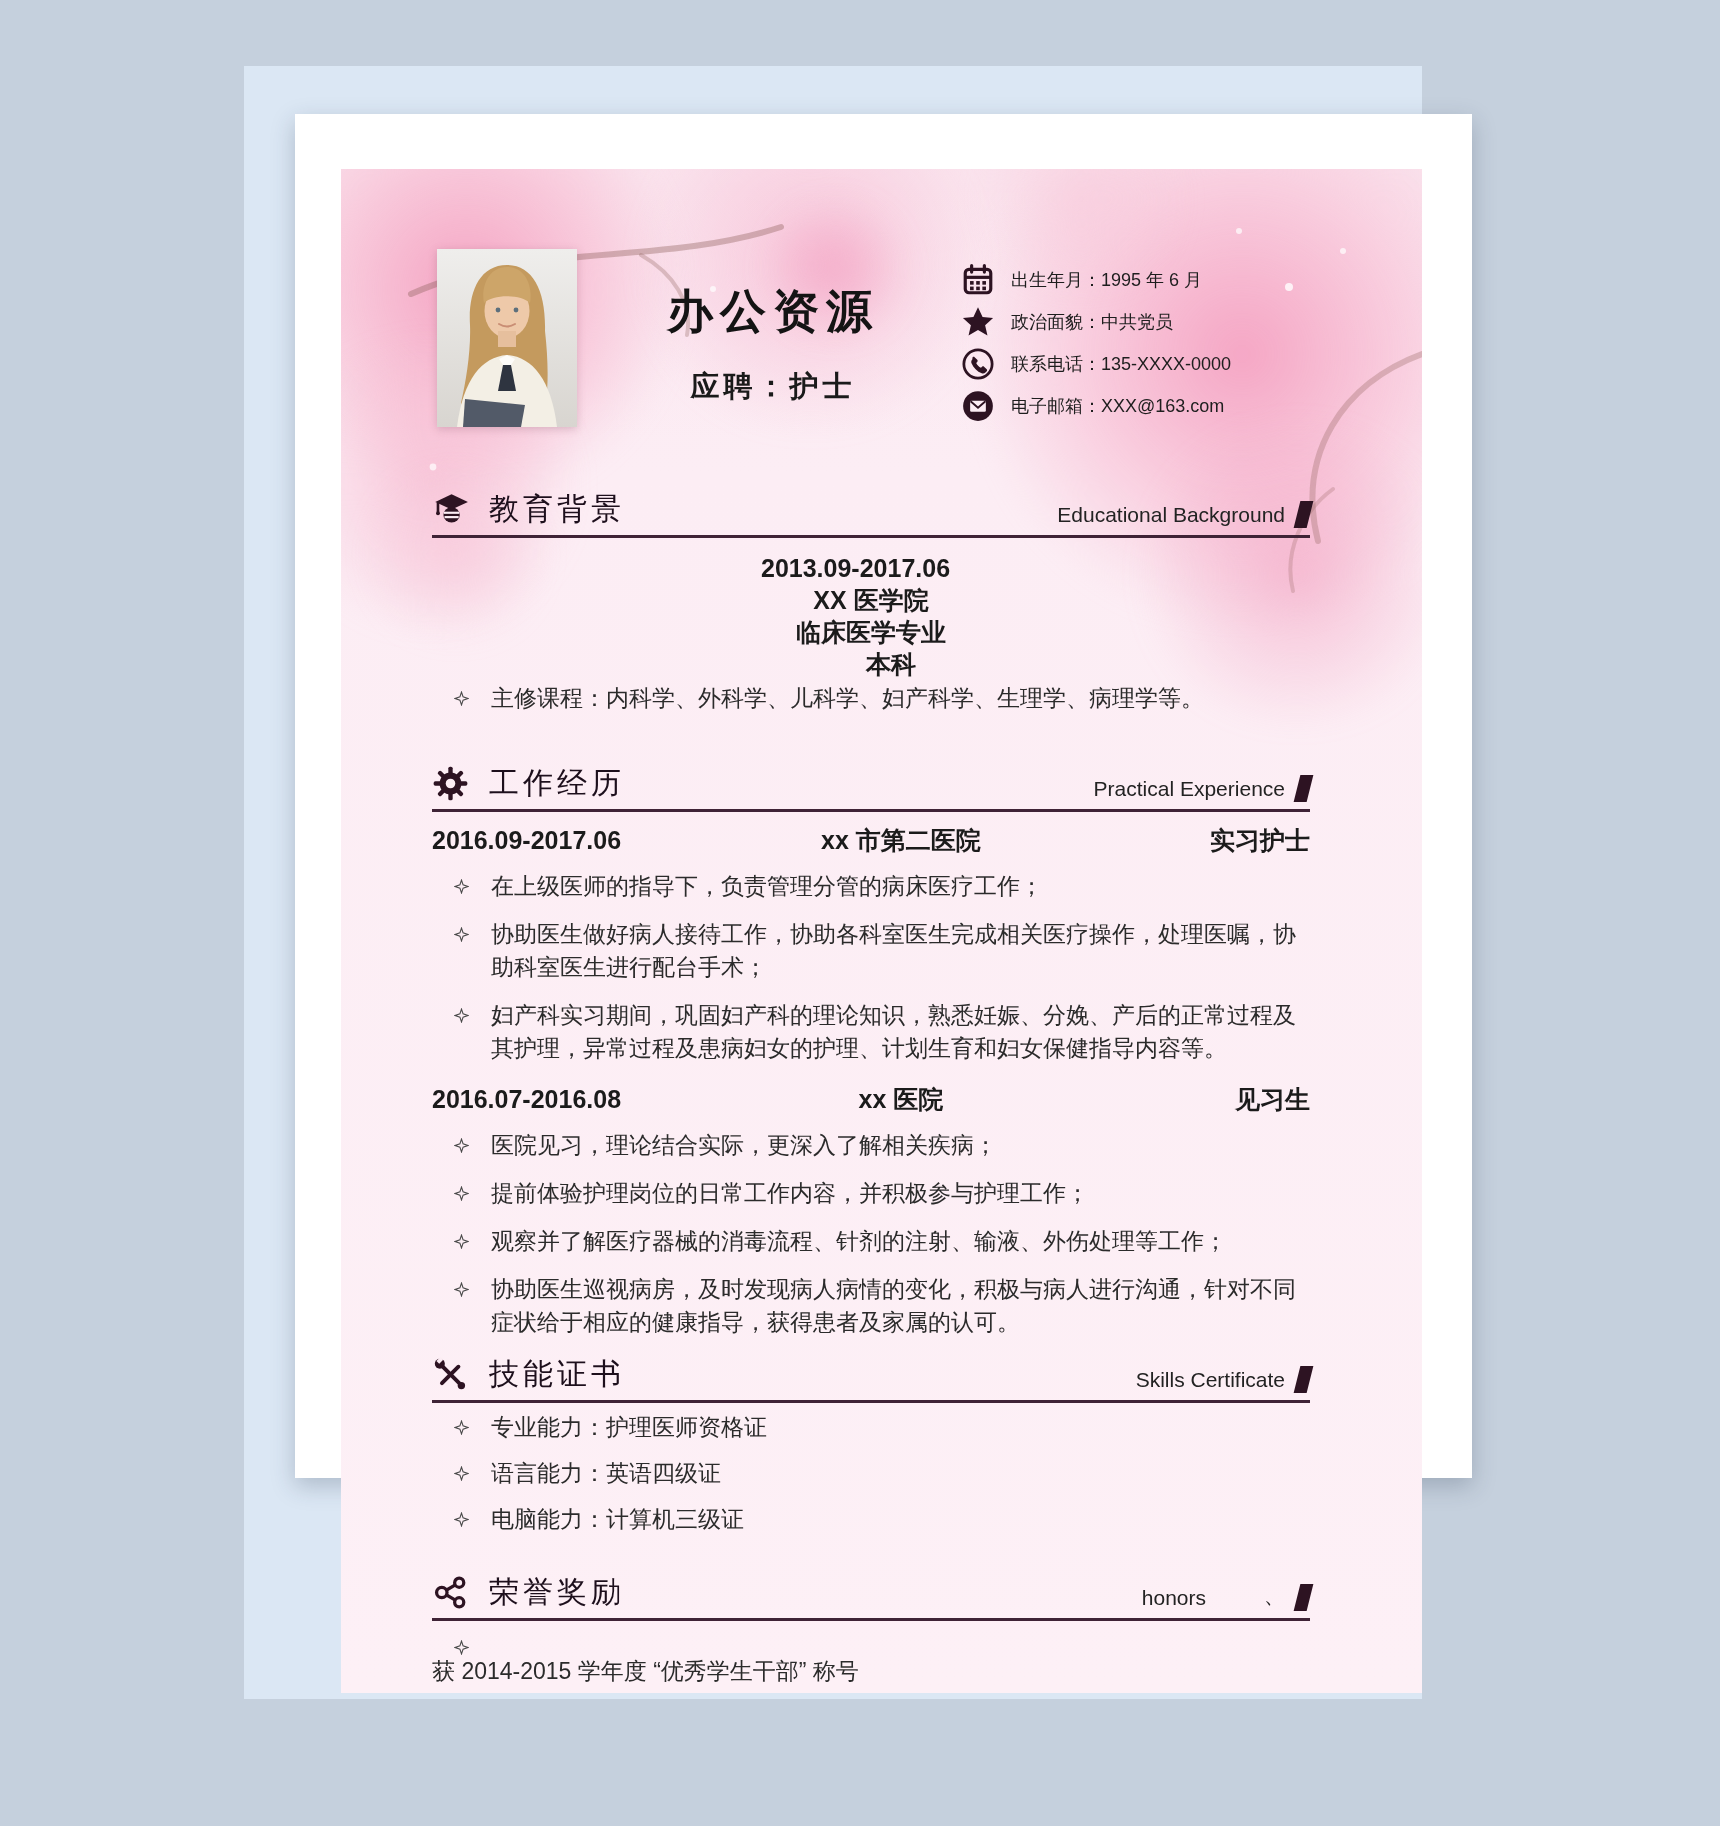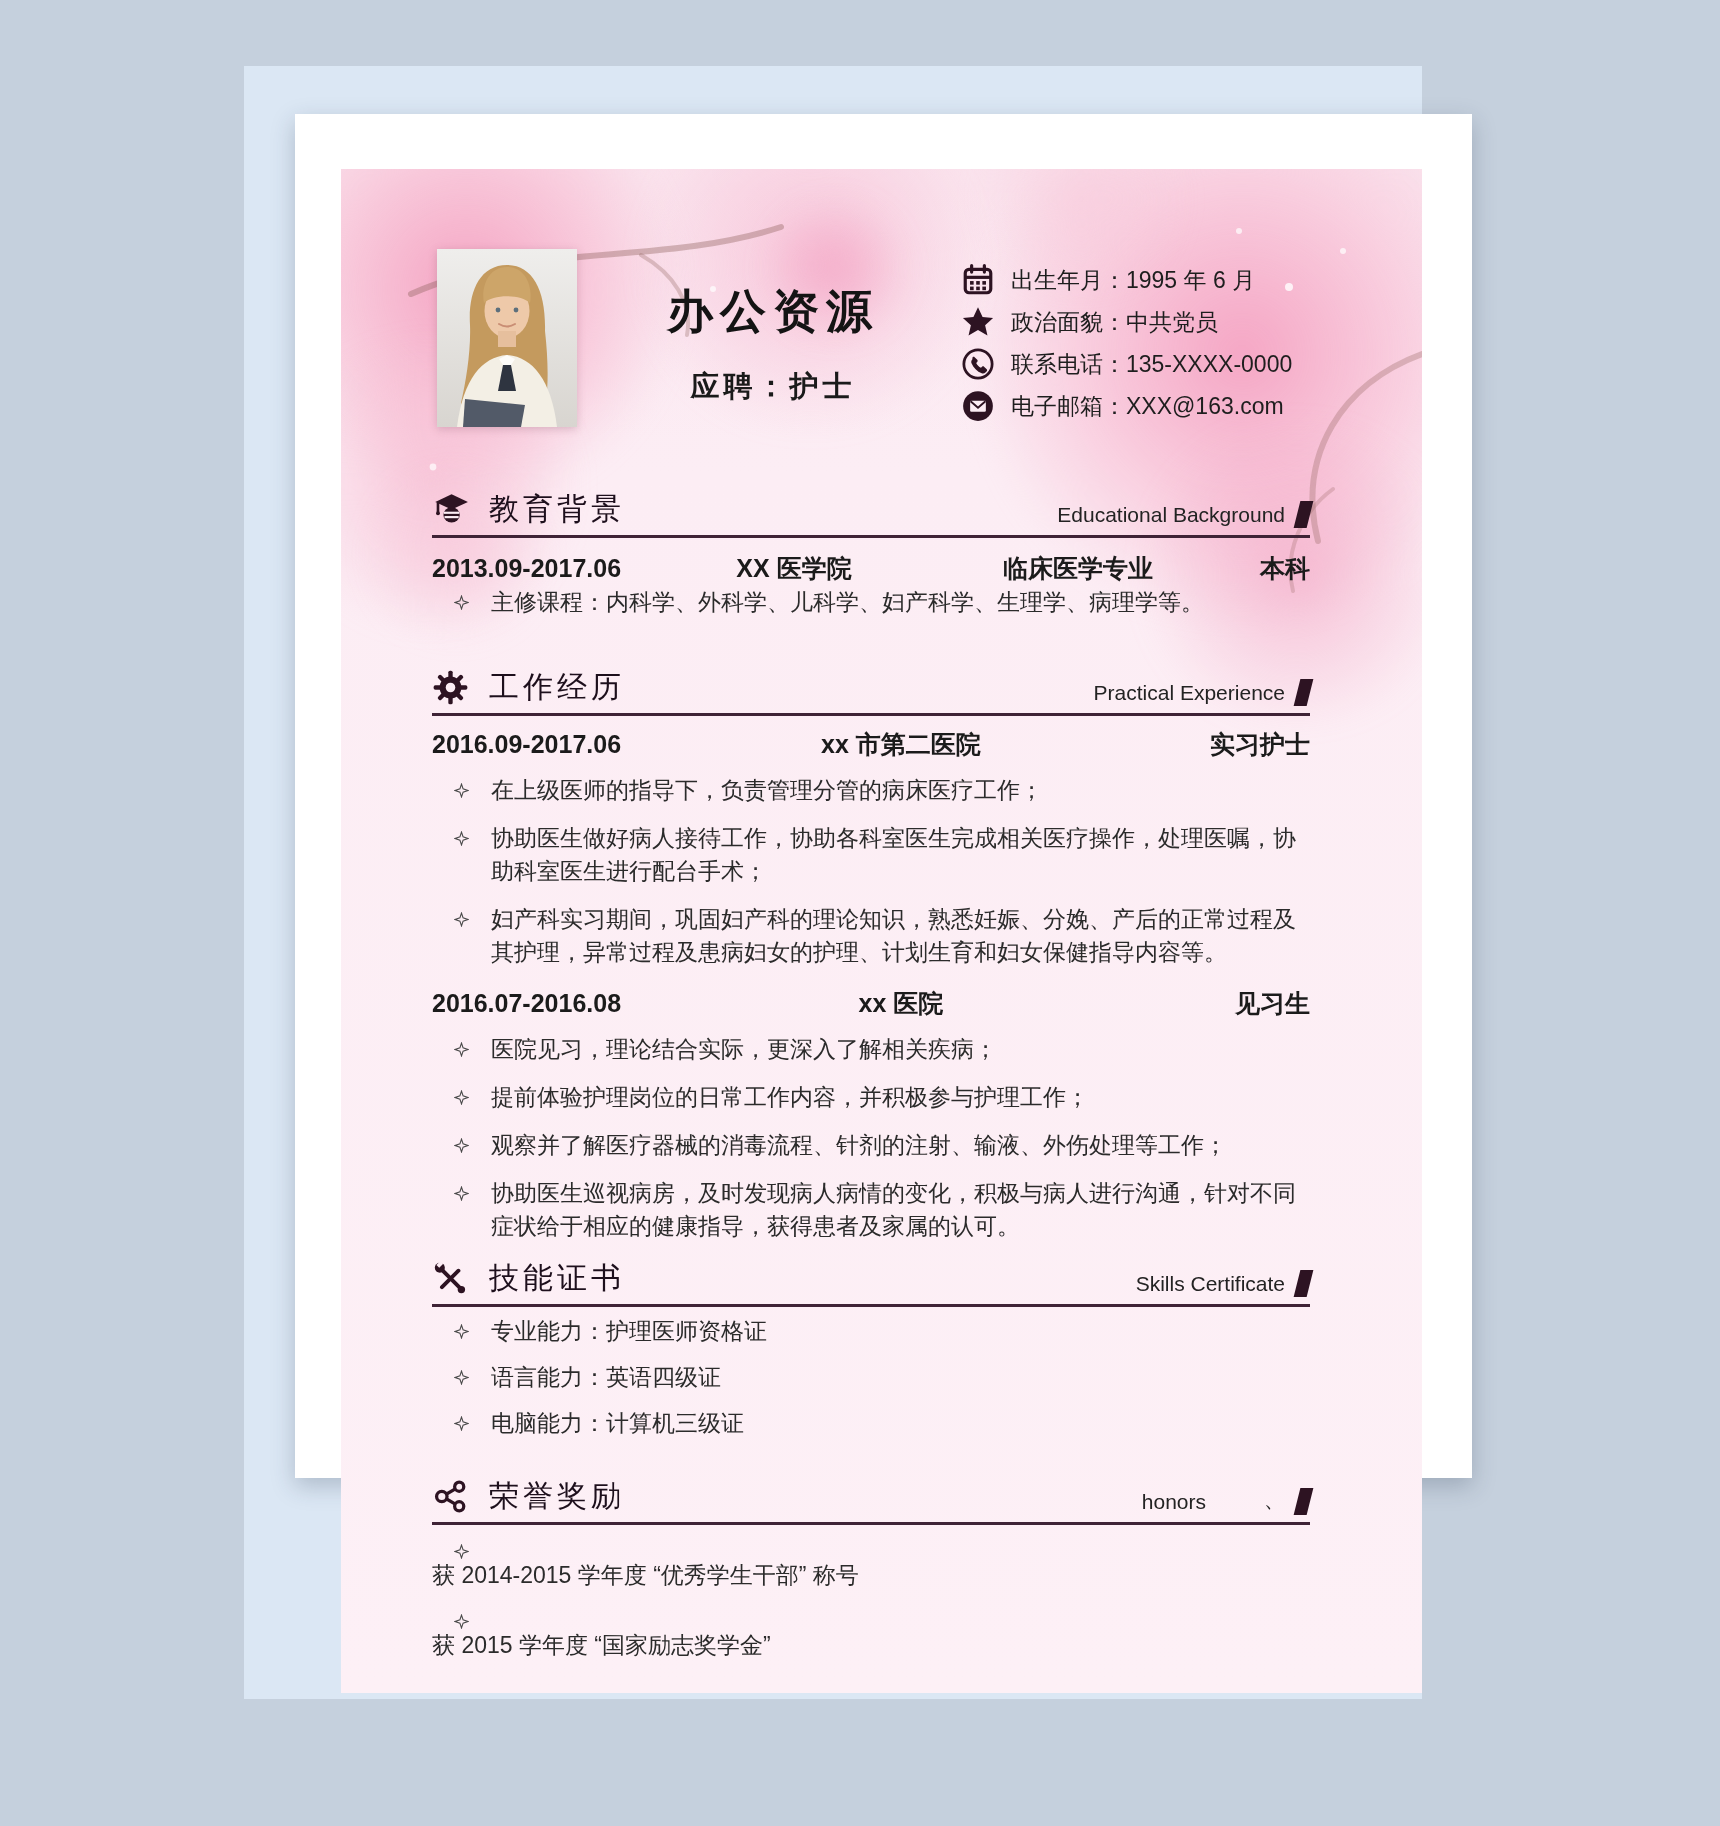--- a/index.html
+++ b/index.html
@@ -49,21 +49,21 @@
   .photo { position:absolute; left:96px; top:80px; width:140px; height:178px;
            box-shadow:0 2px 8px rgba(120,70,90,.25); }
   .name-block { position:absolute; left:252px; top:112px; width:360px; text-align:center; }
   .name { font-family:"DejaVu Serif", serif; font-size:46px; font-weight:600;
           letter-spacing:7px; color:#141414; }
   .applying { font-family:"DejaVu Serif", serif; font-size:29px; font-weight:600;
           letter-spacing:4px; color:#1a1a1a; margin-top:24px; }
   .contact { position:absolute; left:620px; top:90px; width:430px; }
   .contact-row { display:flex; align-items:center; height:42px; }
   .contact-row .cicon { width:34px; height:34px; margin-right:16px; flex:none; }
-  .contact-row .clabel, .contact-row .cvalue { font-size:23px; color:#1e1e1e; }
+  .contact-row .clabel, .contact-row .cvalue { font-size:18px; color:#1e1e1e; }
   
   .content { position:absolute; left:91px; top:320px; width:878px; }
   .sec-head { display:flex; align-items:flex-end;
               border-bottom:3px solid #3f2336; padding-bottom:6px; }
   .sec-icon { width:37px; height:37px; margin-right:20px; flex:none; margin-bottom:1px; }
   .sec-cn { font-family:"DejaVu Serif", serif; font-size:30px; color:#1d0f1c;
             letter-spacing:4px; line-height:40px; }
   .flex1 { flex:1; }
   .sec-en { font-size:21px; color:#232323; margin-bottom:2px;margin-left:22px; }
   .sec-suffix { font-size:21px; color:#232323; margin-left:58px; margin-bottom:2px; }
@@ -72,21 +72,21 @@
   .entry-row { display:flex; align-items:center; margin-top:14px;
                font-size:25px; font-weight:700; color:#1b1b1b; line-height:32px; }
   .col-date { width:220px; }
   .col-mid { flex:1; text-align:center; }
   .col-end { width:160px; text-align:right; }
   .col-degree { width:90px; text-align:right; }
   ul.bullets { list-style:none; margin-top:14px; }
   ul.bullets li { display:flex; margin-bottom:15px; }
   .star { width:15px; height:15px; flex:none; margin:9px 22px 0 22px; }
   .btext { font-size:23px; line-height:33px; color:#2b2b2b; flex:1; }
-  .mt-edu-row { margin-top:14px; }
+  .mt-edu-row { margin-top:14px;flex-direction:column; }
   .sec-work { margin-top:48px; }
   .job2-row { margin-top:18px; }
   .sec-skills { margin-top:6px; }
   .sec-honors { margin-top:36px; }
   ul.tight { margin-top:8px; }
   ul.tight li { margin-bottom:13px; }
   ul.honor-list { margin-top:10px; }
   ul.honor-list li { margin-bottom:13px;flex-direction:column; }
 </style>
 </head>

